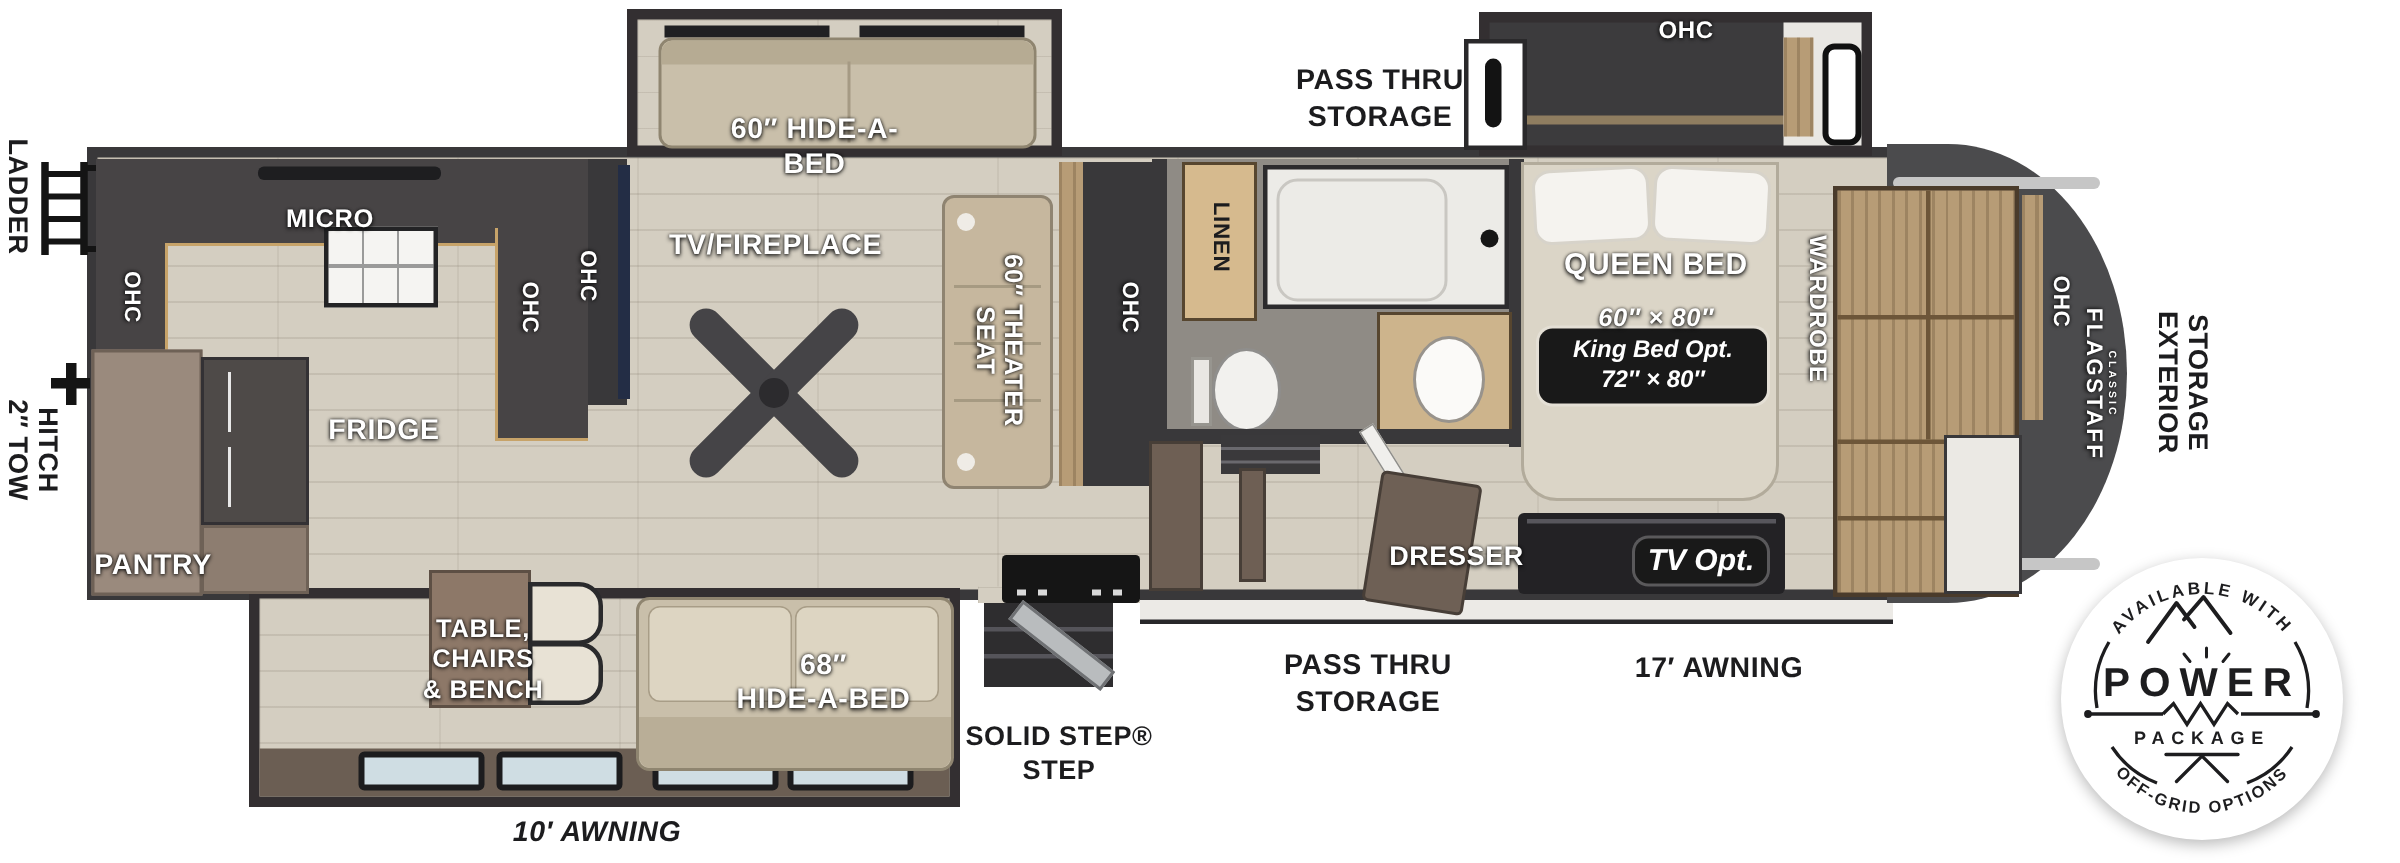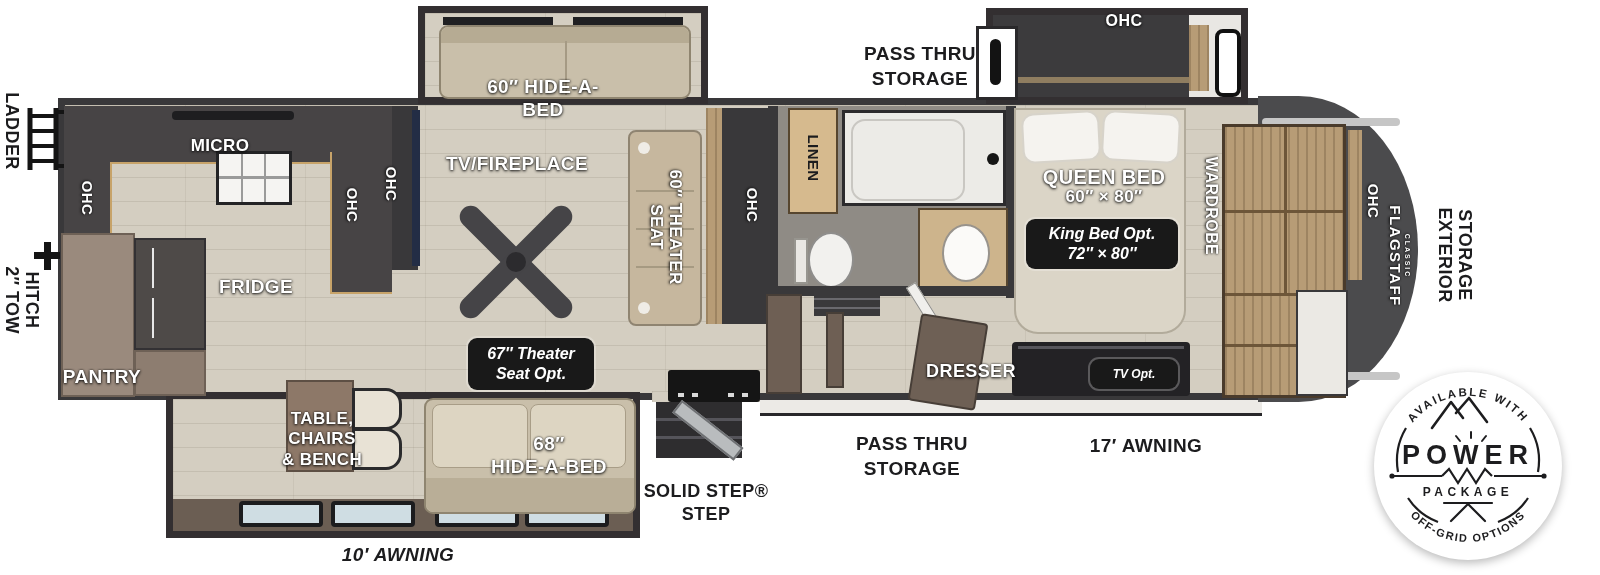--- a/index.html
+++ b/index.html
@@ -183,29 +183,25 @@
     <line x1="8" y1="42" x2="34" y2="42" stroke="#141414" stroke-width="4"></line>
     <line x1="8" y1="57" x2="34" y2="57" stroke="#141414" stroke-width="4"></line>
     <line x1="34" y1="8" x2="42" y2="8" stroke="#141414" stroke-width="4"></line>
     <line x1="34" y1="62" x2="42" y2="62" stroke="#141414" stroke-width="4"></line>
   </svg>
   <svg class="abs" style="left:34px;top:242px;" width="26" height="28" viewBox="0 0 26 28">
     <rect x="10" y="0" width="7" height="28" fill="#141414"></rect>
     <rect x="0" y="10" width="26" height="7" fill="#141414"></rect>
   </svg>
 
-  <div class="optbox" style="left:468px;top:338px;width:126px;height:52px;font-size:16px;">
-    <span>67″ Theater</span>
-    <span>Seat Opt.</span>
-  </div>
   <div class="optbox" style="left:1026px;top:219px;width:152px;height:50px;font-size:16px;">
     <span>King Bed Opt.</span>
     <span>72″ × 80″</span>
   </div>
-  <div class="optbox" style="left:1090px;top:359px;width:88px;height:30px;font-size:12px;">
+  <div class="optbox" style="left:1090px;top:359px;width:88px;height:30px;font-size:20px;">
     <span>TV Opt.</span>
   </div>
 
   <div class="lab dark v fs18" style="left:12px;top:131px;">
     <span>LADDER</span>
   </div>
   <div class="lab dark v rev fs18" style="left:22px;top:300px;">
     <span>2″ TOW</span>
     <span>HITCH</span>
   </div>
@@ -278,21 +274,21 @@
   <div class="lab dark v fs15" style="left:813px;top:158px;">
     <span>LINEN</span>
   </div>
 
   <div class="lab fs16" style="left:1124px;top:21px;">
     <span>OHC</span>
   </div>
   <div class="lab fs20" style="left:1104px;top:177px;">
     <span>QUEEN BED</span>
   </div>
-  <div class="lab fs17" style="left:1104px;top:197px;">
+  <div class="lab fs17" style="left:1104px;top:212px;font-style:italic;">
     <span>60″ × 80″</span>
   </div>
   <div class="lab v fs16" style="left:1211px;top:206px;">
     <span>WARDROBE</span>
   </div>
   <div class="lab fs18" style="left:971px;top:371px;">
     <span>DRESSER</span>
   </div>
   <div class="lab v fs15" style="left:1373px;top:201px;">
     <span>OHC</span>

